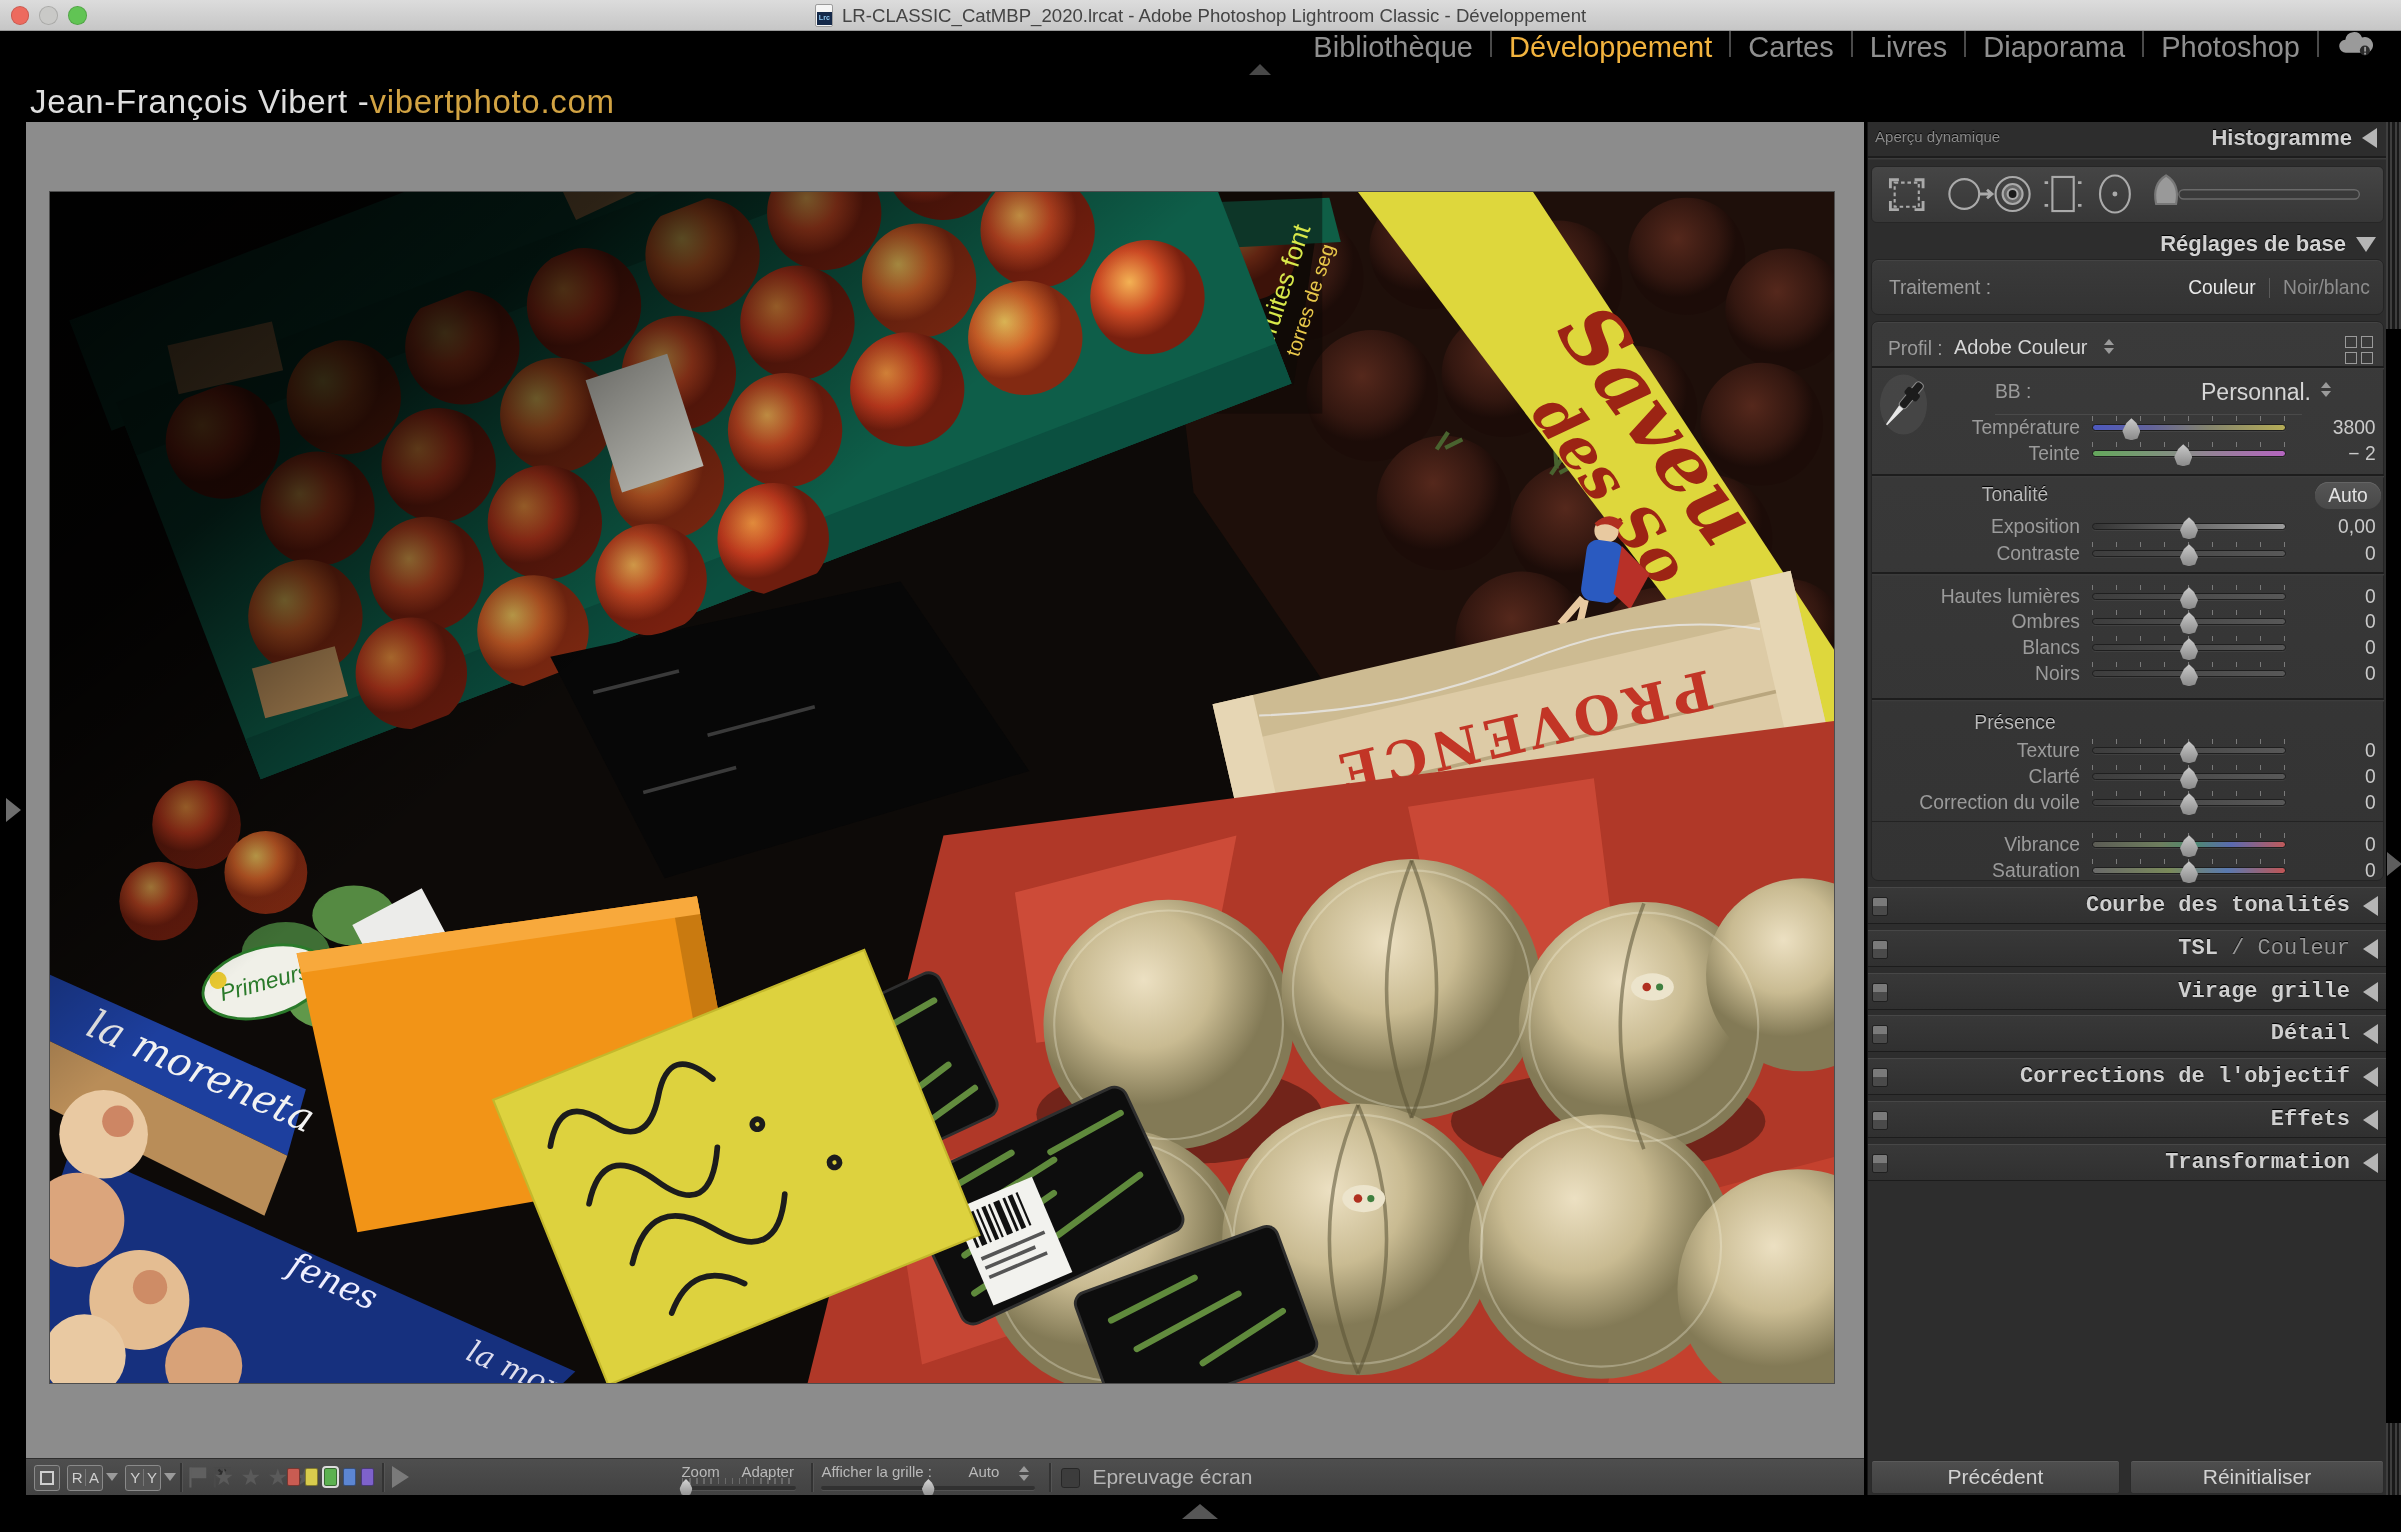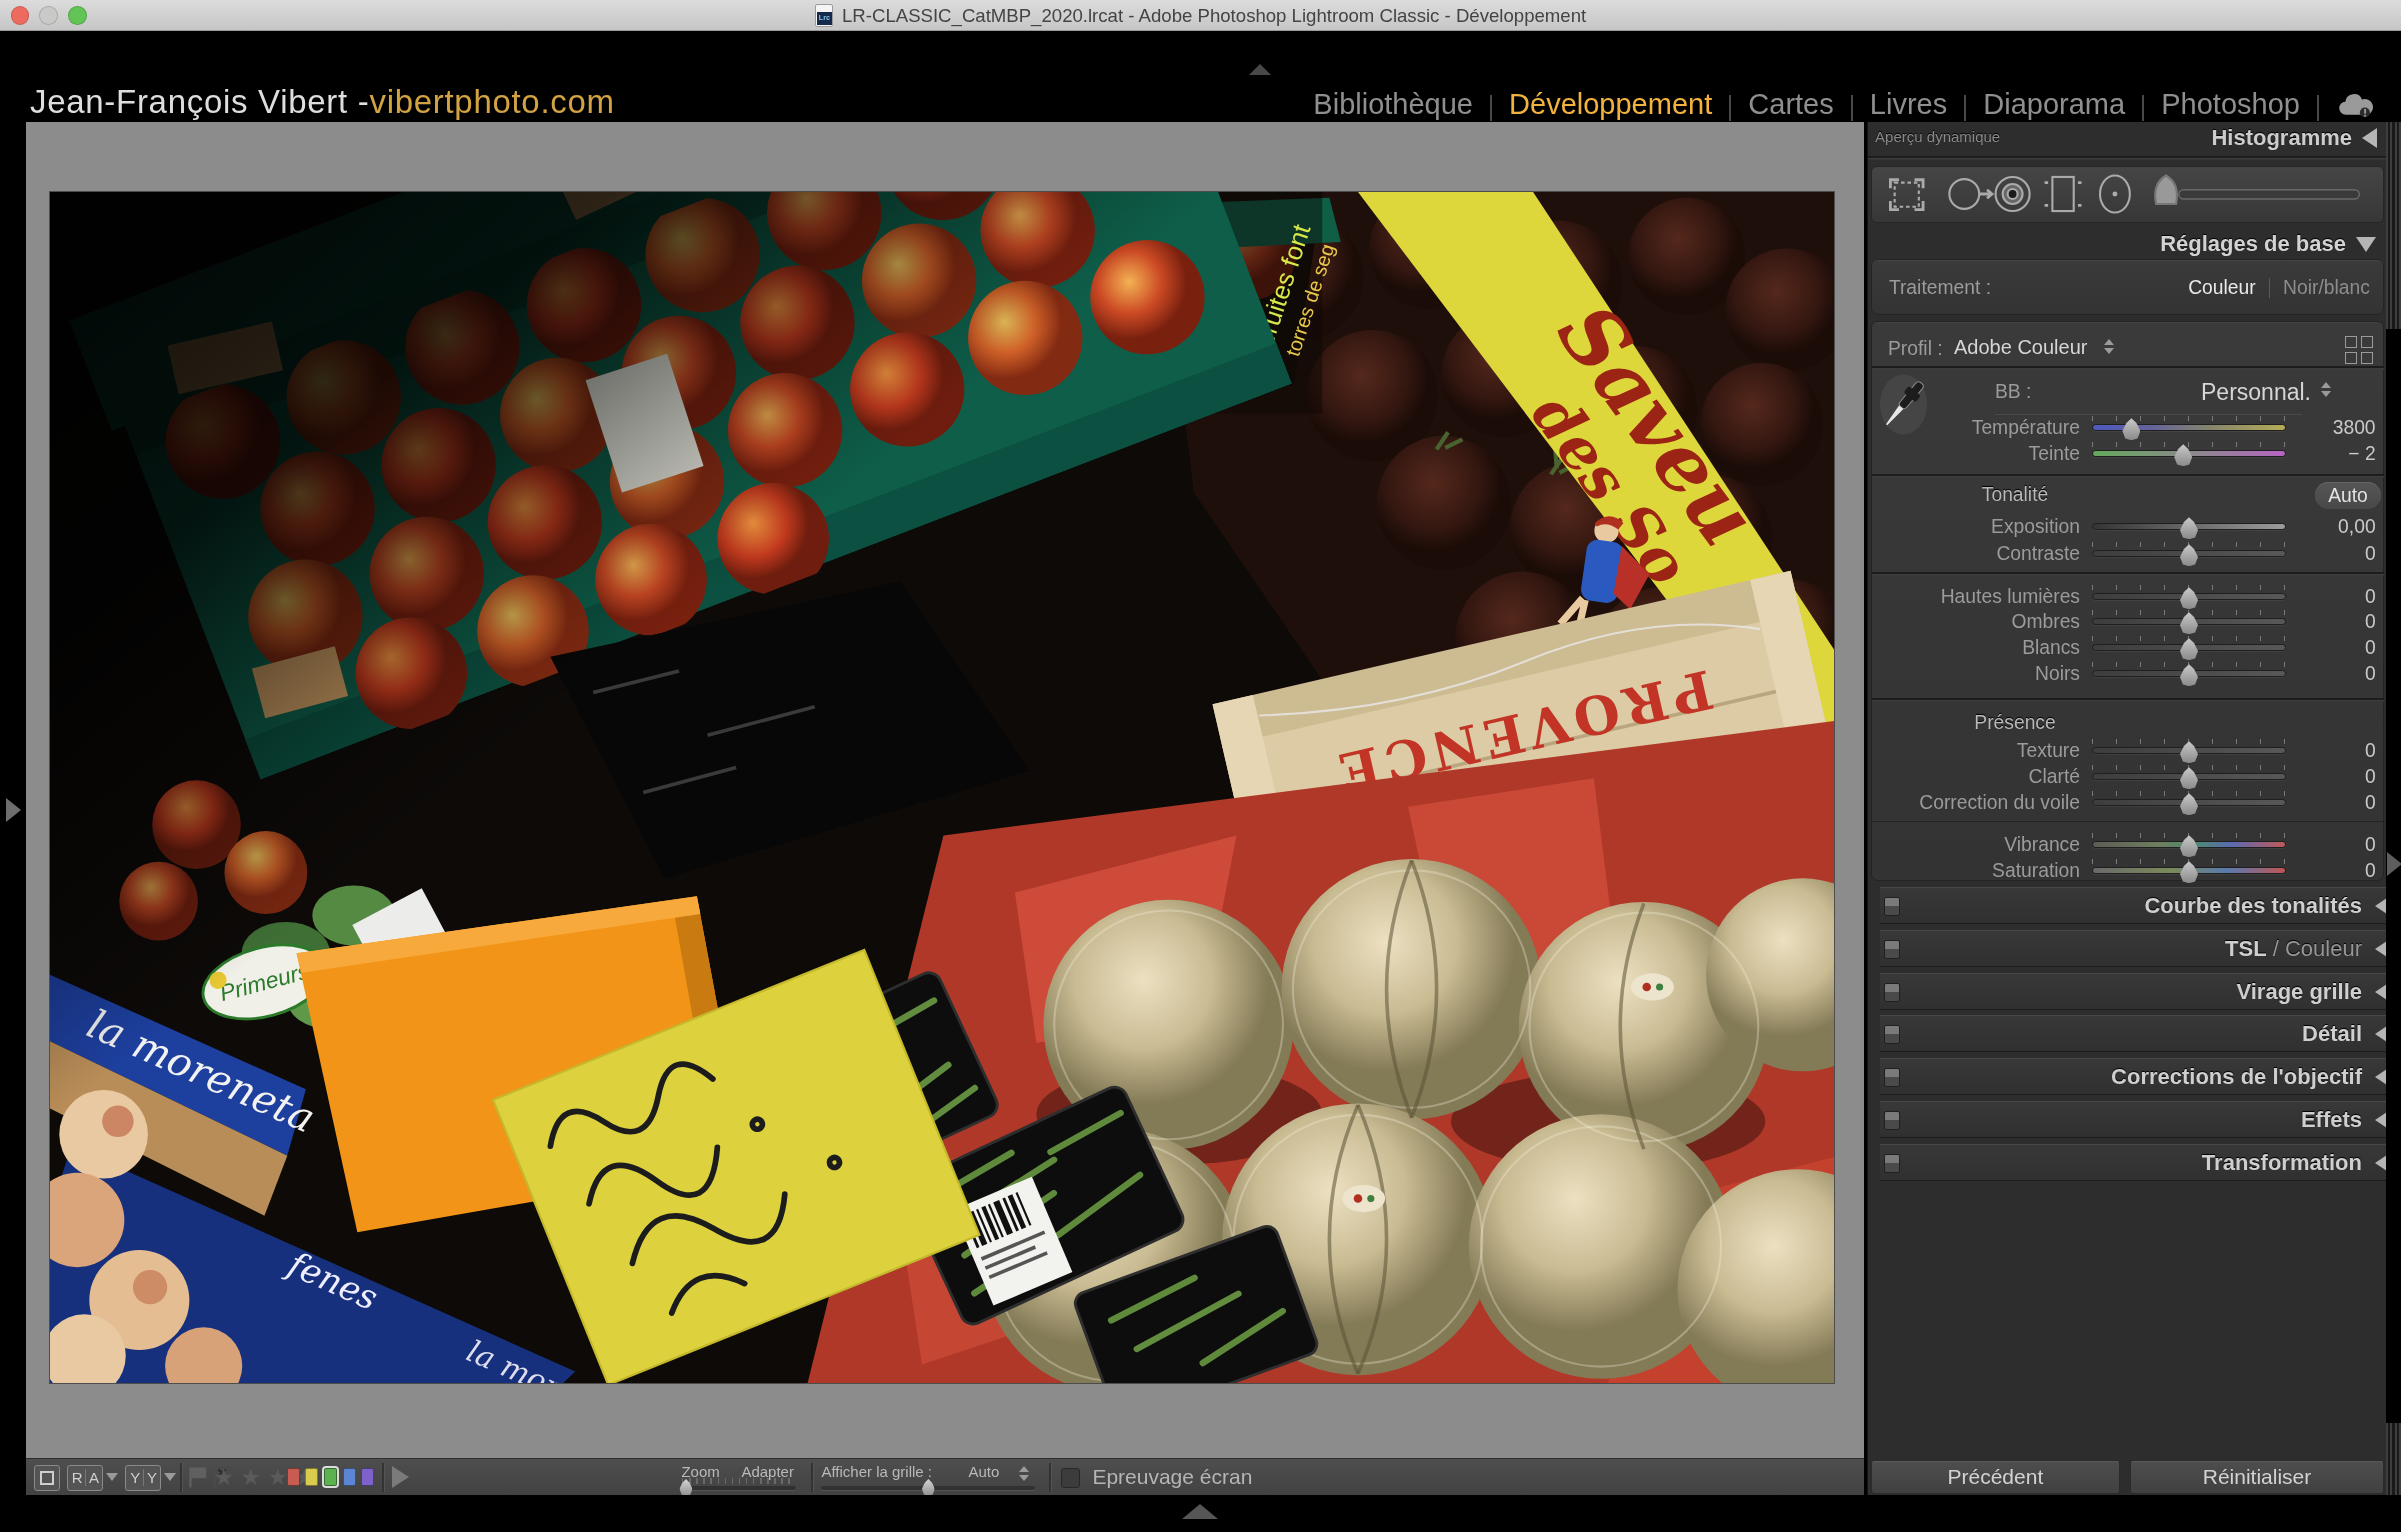--- a/index.html
+++ b/index.html
@@ -21,21 +21,21 @@
     border:0.7px solid #9a9a9a; border-radius:2.1px; position:relative; }
   .doc-icon i { position:absolute; left:1.4px; bottom:1.4px; width:14.3px; height:13px;
     background:#15294a; color:#8ec7f0; font:700 normal 7.1px "Liberation Sans",sans-serif;
     display:flex; align-items:center; justify-content:center; font-style:normal; }
 
   
   .topbar { position:absolute; left:0; top:31px; width:2401px; height:90px; background:#000; }
   .identity { position:absolute; left:30px; top:0; height:90px; display:flex; align-items:flex-end;
     font-size:33px; color:#dedede; letter-spacing:0.7px; }
   .identity .gold { color:#d2a343; }
-  .modules { position:absolute; right:26px; top:0; height:90px; display:flex; align-items:flex-end; gap:17px; }
+  .modules { position:absolute; right:26px; top:0; height:90px; display:flex; align-items:flex-start; gap:17px; }
   .mod { font-size:29px; color:#8f8f8f; cursor:default; }
   .mod.active { color:#f2b33e; }
   .msep { width:2.1px; height:26px; background:#4a4a4a; }
   .tri-up-sm { width:0; height:0; border-left:11.4px solid transparent; border-right:11.4px solid transparent;
     border-bottom:11.4px solid #484848; position:absolute; left:1249px; top:33px; }
 
   
   .leftstrip { position:absolute; left:0; top:122px; width:26.4px; height:1374px; background:#000; }
   .tri-right { width:0; height:0; border-top:12px solid transparent; border-bottom:12px solid transparent;
     border-left:15.7px solid #6e6e6e; position:absolute; left:5.7px; top:676px; }
@@ -131,23 +131,23 @@
     background:linear-gradient(#cacaca,#8a8a8a);
     clip-path:polygon(50% 0%,78% 22%,100% 58%,84% 92%,50% 100%,16% 92%,0% 58%,22% 22%);
     filter:drop-shadow(0 0 1.4px #0a0a0a); }
   .track-neutral { background:linear-gradient(90deg,#3d3d3d,#585858); }
   .track-temp { background:linear-gradient(90deg,#4d59c0 0%,#63639a 30%,#84846e 60%,#b5ac56 100%); }
   .track-tint { background:linear-gradient(90deg,#64a85c 0%,#8a8a8a 50%,#b565c0 100%); }
   .track-expo { background:linear-gradient(90deg,#343434,#9c9c9c); }
   .track-vib  { background:linear-gradient(90deg,#5c5c55 0%,#6e7e5e 35%,#4e8a6e 52%,#5a6ab0 72%,#c05a5a 100%); }
   .track-sat  { background:linear-gradient(90deg,#6a6a6a 0%,#7a8a5a 40%,#5a7ab0 70%,#c05555 100%); }
   .thinline { left:127px; width:307px; height:0.7px; background:#5a5a5a; opacity:.55; }
-  .prow { left:12px; width:519px; height:37px; background:linear-gradient(#383838,#303030);
+  .prow { left:0; width:519px; height:37px; background:linear-gradient(#383838,#303030);
     border-top:0.7px solid #474747; border-bottom:1.4px solid #1c1c1c;
-    display:flex; align-items:center; }
+    display:flex; align-items:center;font-family:Liberation Mono, monospace; }
   .ptoggle { position:absolute; left:4.3px; top:8.6px; width:15.7px; height:19.3px; border:1.4px solid #202020;
     border-radius:2.1px; background:linear-gradient(#7a7a7a 0 45%, #4a4a4a 45%); }
   .plabel { position:absolute; right:37px; font-size:22px; font-weight:600; color:#cfcfcf;
     text-shadow:0 -0.7px 0.7px #000; white-space:nowrap; }
   .plabel .dim { color:#979797; font-weight:400; }
   .prow .tri-left { position:absolute; right:8.6px; }
   .fbtn { top:1338px; height:34px; background:linear-gradient(#4e4e4e,#404040); border:1.4px solid #2b2b2b;
     border-radius:2.9px; box-shadow:inset 0 0.7px 0 #5f5f5f; color:#d2d2d2; font-size:21px;
     display:flex; align-items:center; justify-content:center; }
   .fbtn.prev { left:2.9px;  width:249px; }

